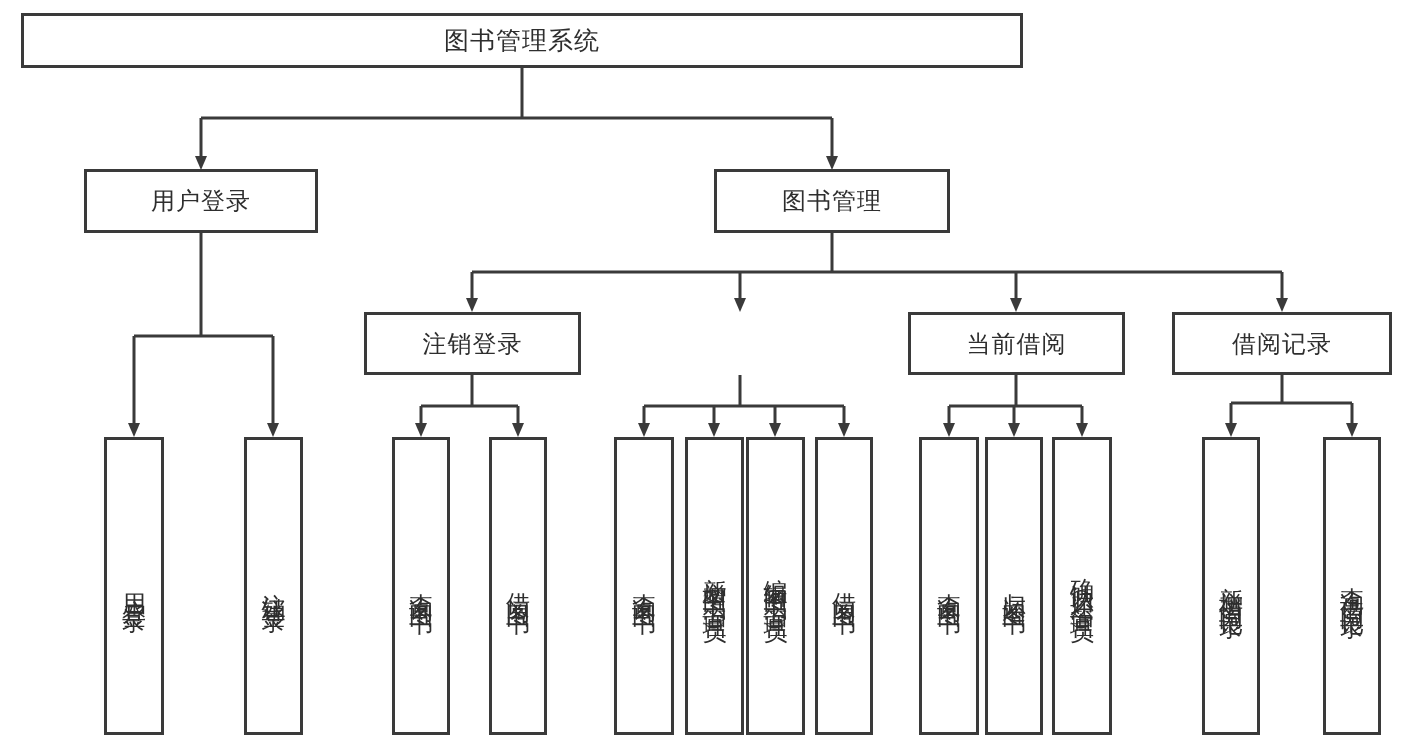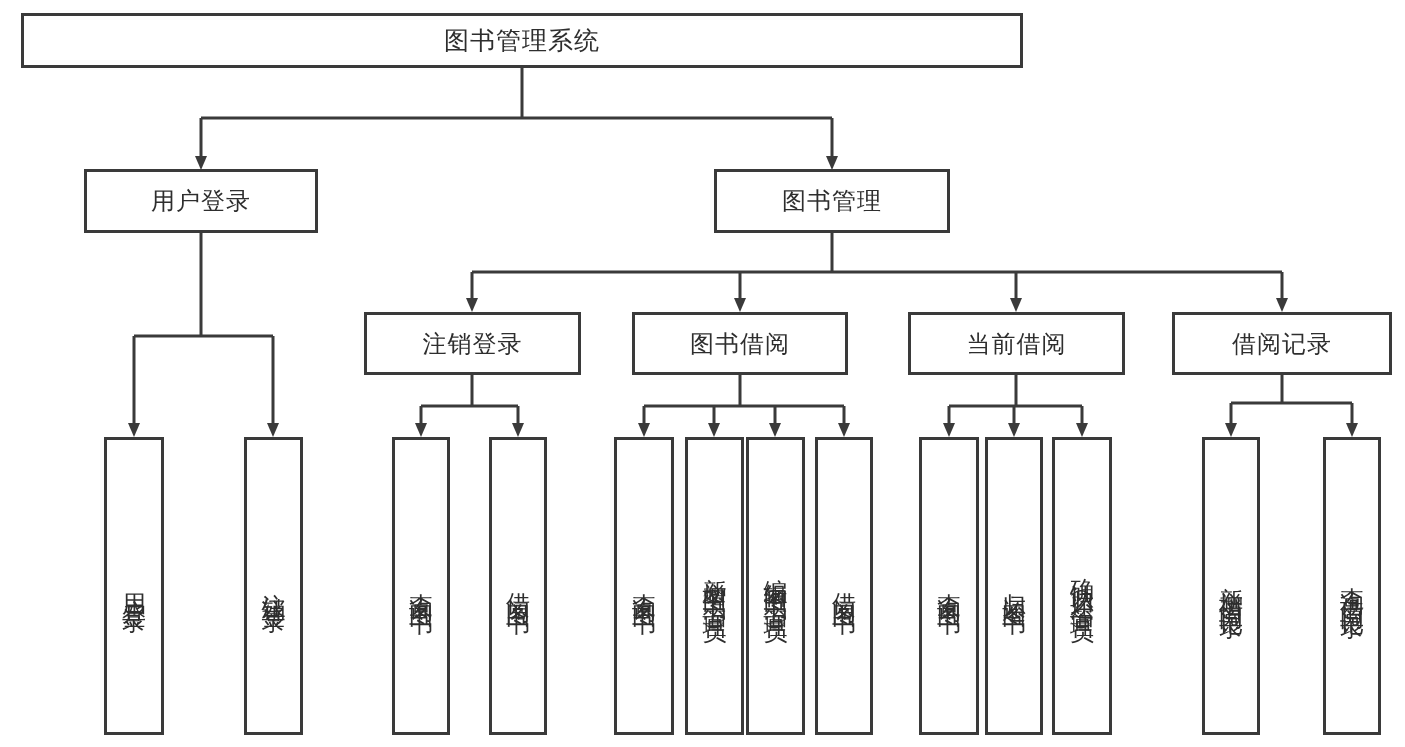--- a/index.html
+++ b/index.html
@@ -130,23 +130,20 @@
   <div class="node h-node" id="n-l2a">
     <span>用户登录</span>
   </div>
   <div class="node h-node" id="n-l2b">
     <span>图书管理</span>
   </div>
 
   <div class="node h-node" id="n-l3a">
     <span>注销登录</span>
   </div>
-  <div class="node h-node" id="n-l3b">
-    <span>图书借阅</span>
-  </div>
   <div class="node h-node" id="n-l3d">
     <span>借阅记录</span>
   </div>
   <div class="node h-node" id="n-l3c">
     <span>当前借阅</span>
   </div>
 
   <div class="node leaf" id="leaf-0">
     <span class="v-label">用户登录</span>
   </div>

